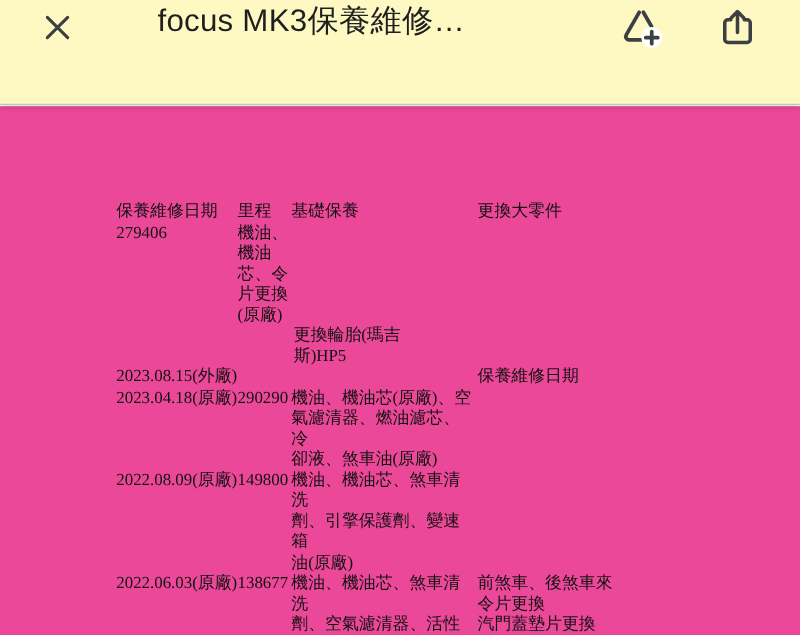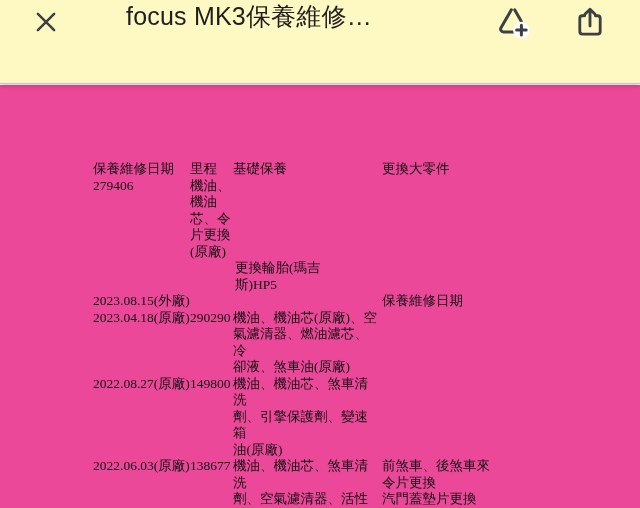--- a/index.html
+++ b/index.html
@@ -129,21 +129,21 @@
   <div class="t-row">
     <div class="t-cell date">2023.04.18(原廠)</div>
     <div class="t-cell mileage">290290</div>
     <div class="t-cell basic">機油、機油芯(原廠)、空
 氣濾清器、燃油濾芯、冷
 卻液、煞車油(原廠)</div>
     <div class="t-cell parts"></div>
   </div>
 
   <div class="t-row">
-    <div class="t-cell date">2022.08.27(原廠)</div>
+    <div class="t-cell date">2022.08.09(原廠)</div>
     <div class="t-cell mileage">149800</div>
     <div class="t-cell basic">機油、機油芯、煞車清洗
 劑、引擎保護劑、變速箱
 油(原廠)</div>
     <div class="t-cell parts"></div>
   </div>
 
   <div class="t-row">
     <div class="t-cell date">2022.06.03(原廠)</div>
     <div class="t-cell mileage">138677</div>

